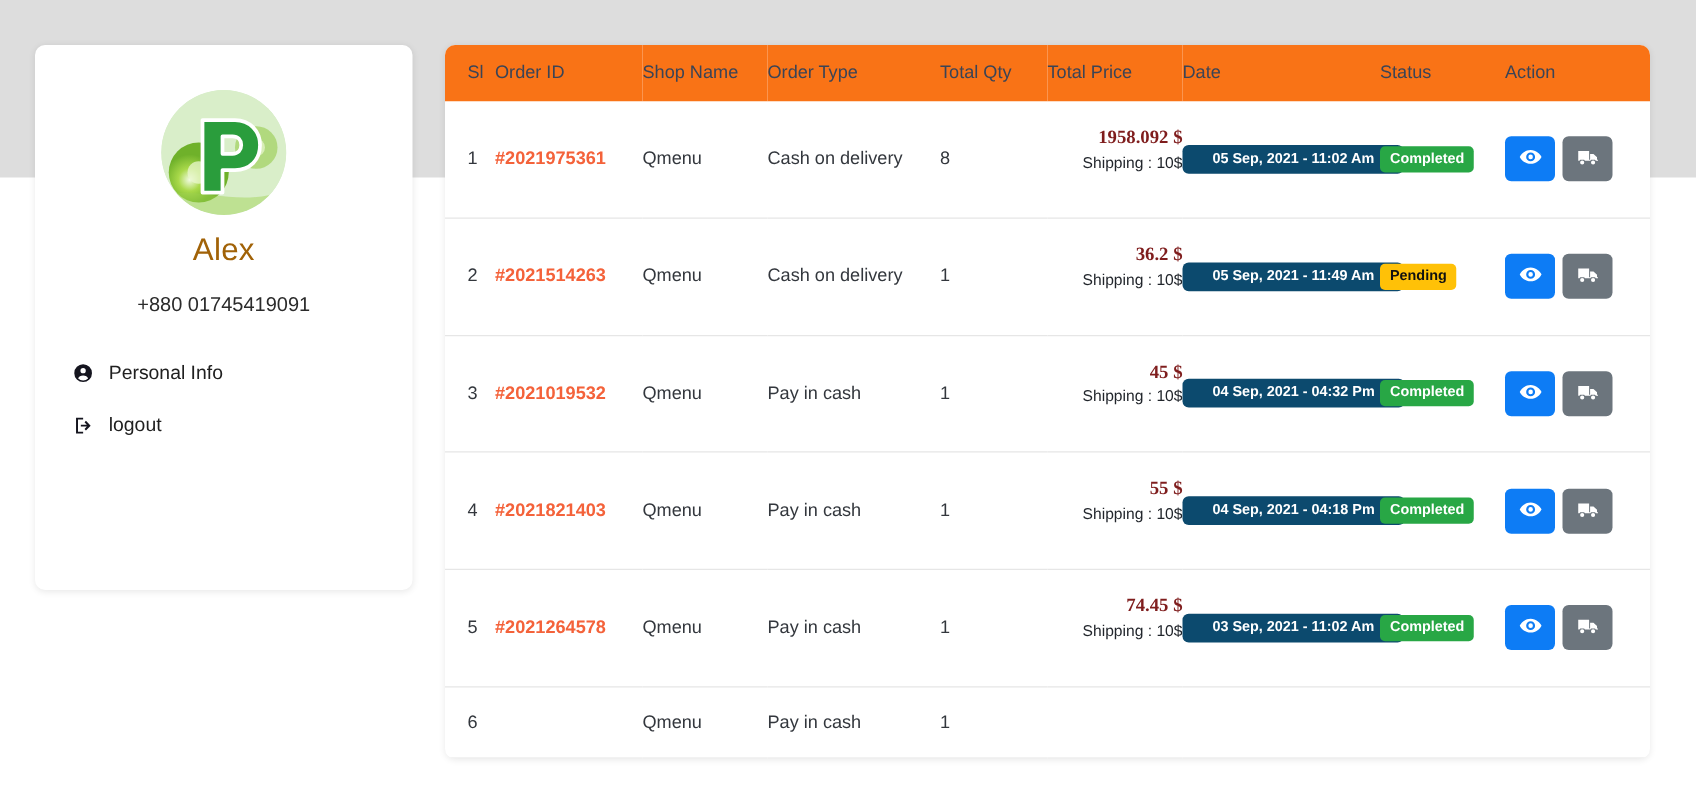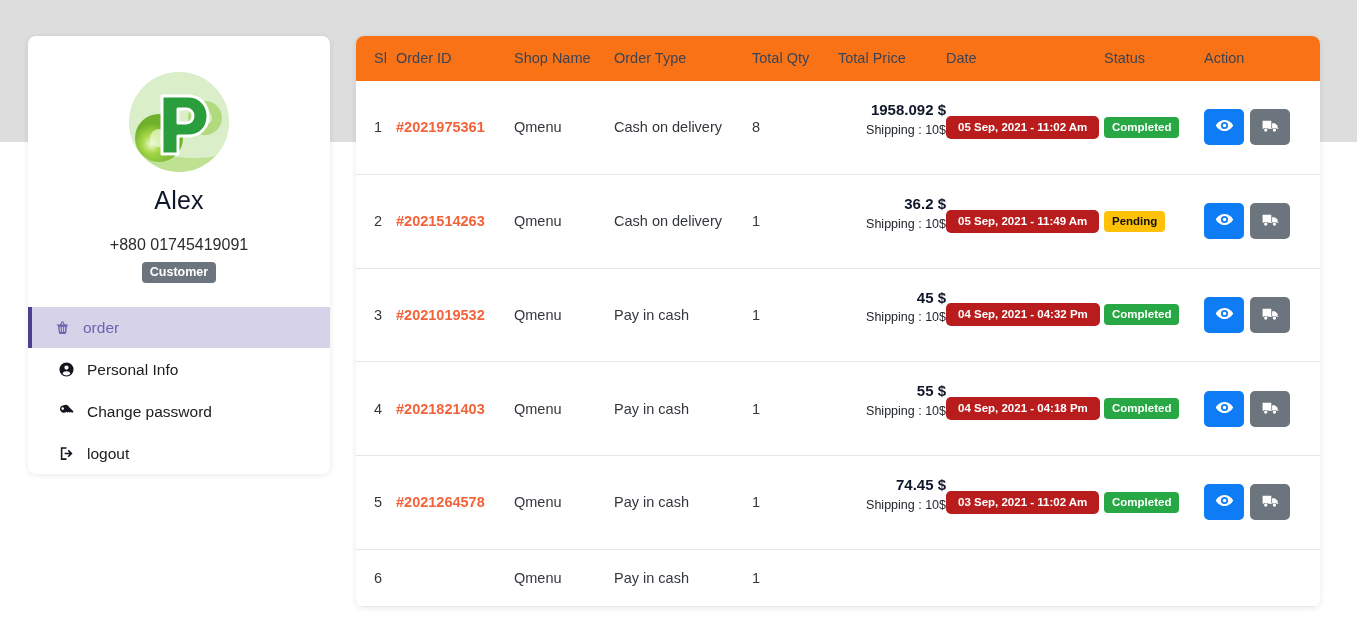--- a/index.html
+++ b/index.html
@@ -37,21 +37,21 @@
     border-radius: 50%;
     overflow: hidden;
     position: relative;
     background: #d6ecc9;
   }
   .avatar-wrap svg { display: block; width: 100px; height: 100px; }
   .profile-name {
     margin-top: 14px;
     text-align: center;
     font-size: 25px;
-    color: #0f172a;
+    color: #a16207;
     font-weight: 400;
     letter-spacing: .2px;
   }
   .profile-phone {
     margin-top: 21px;
     text-align: center;
     font-size: 16px;
     color: #2b2b2b;
   }
   .role-badge-row { text-align: center; margin-top: 8px; }
@@ -143,41 +143,42 @@
 
   .order-id {
     color: #f4623a;
     font-weight: bold;
     text-decoration: none;
     cursor: pointer;
     font-size: 14.5px;
   }
   .price-box { text-align: right; padding-right: 8px; }
   .price-main {
-    color: #0f172a;
+    color: #7f1d1d;
     font-weight: bold;
     font-size: 15px;
     display: block;
     line-height: 1.25;
+    font-family: Liberation Serif, serif;
   }
   .price-ship {
     display: block;
     color: #22262c;
     font-size: 12.5px;
     margin-top: 3px;
     line-height: 1.2;
     white-space: nowrap;
   }
   .date-badge {
     display: inline-block;
-    background: #b91c1c;
+    background: #0c4a6e;
     color: #ffffff;
     font-size: 11.5px;
     font-weight: bold;
-    padding: 5px 12px 6px;
+    padding: 5px 24px 6px;
     border-radius: 5px;
     white-space: nowrap;
   }
   .status-badge {
     display: inline-block;
     color: #ffffff;
     font-size: 11.5px;
     font-weight: bold;
     padding: 4px 8px 5px;
     border-radius: 4px;
@@ -229,52 +230,33 @@
           <path d="M0 86 C 25 74, 60 96, 100 80 L100 100 L0 100 Z" fill="#9ed14f" opacity=".45"></path>
 
           <path d="M33 24 h26 c12 0 20 9 20 20 0 12-8 20-20 20 h-10 v18 h-16 z
                    M49 37 v14 h8 c4.5 0 7-3 7-7 0-4-2.5-7-7-7 z" fill="#2a9d3c" stroke="#ffffff" stroke-width="3" stroke-linejoin="round"></path>
         </g>
       </svg>
     </div>
 
     <div class="profile-name">Alex</div>
     <div class="profile-phone">+880 01745419091</div>
-    <div class="role-badge-row">
-      <span class="role-badge">Customer</span>
-    </div>
 
     <nav class="menu">
 
-      <div class="menu-item active">
-        <span class="mi-icon">
-          <svg viewBox="0 0 24 24">
-              <path d="M5.5 9h13l-1.3 10.3a2 2 0 0 1-2 1.7H8.8a2 2 0 0 1-2-1.7L5.5 9zm2.3 2 .6 7h1.4l-.5-7H7.8zm3.4 0v7h1.6v-7h-1.6zm3.3 0-.5 7h1.4l.6-7h-1.5zM8.6 7.6 11.1 3h1.8l2.5 4.6h-1.8L11.9 4.6 10.4 7.6H8.6zM4 7.6h16v1.6H4V7.6z"></path>
-            </svg>
-        </span>
-        <span>order</span>
-      </div>
 
       <div class="menu-item">
         <span class="mi-icon">
           <svg viewBox="0 0 24 24">
               <path d="M12 2a10 10 0 1 0 0 20 10 10 0 0 0 0-20zm0 4.2a3 3 0 1 1 0 6 3 3 0 0 1 0-6zm0 14.1a7.9 7.9 0 0 1-5.6-2.3c.5-2.2 3-3.4 5.6-3.4s5.1 1.2 5.6 3.4A7.9 7.9 0 0 1 12 20.3z"></path>
             </svg>
         </span>
         <span>Personal Info</span>
       </div>
 
-      <div class="menu-item">
-        <span class="mi-icon">
-          <svg viewBox="0 0 24 24">
-              <path d="M8.2 3a5.4 5.4 0 1 0 3.9 9.2l1.6 1.6 1.5-1.5 1.6 1.6 1.5-1.5 1.6 1.6 2-2-6-6A5.4 5.4 0 0 0 8.2 3zm-1.6 3a1.9 1.9 0 1 1 0 3.8 1.9 1.9 0 0 1 0-3.8z"></path>
-            </svg>
-        </span>
-        <span>Change password</span>
-      </div>
 
       <div class="menu-item">
         <span class="mi-icon">
           <svg viewBox="0 0 24 24">
               <path d="M4 3h8v2.2H6.2v13.6H12V21H4V3zm11.2 3.6 5.3 5.4-5.3 5.4-1.6-1.6 2.6-2.7H9.4v-2.2h6.8l-2.6-2.7 1.6-1.6z"></path>
             </svg>
         </span>
         <span>logout</span>
       </div>
 

